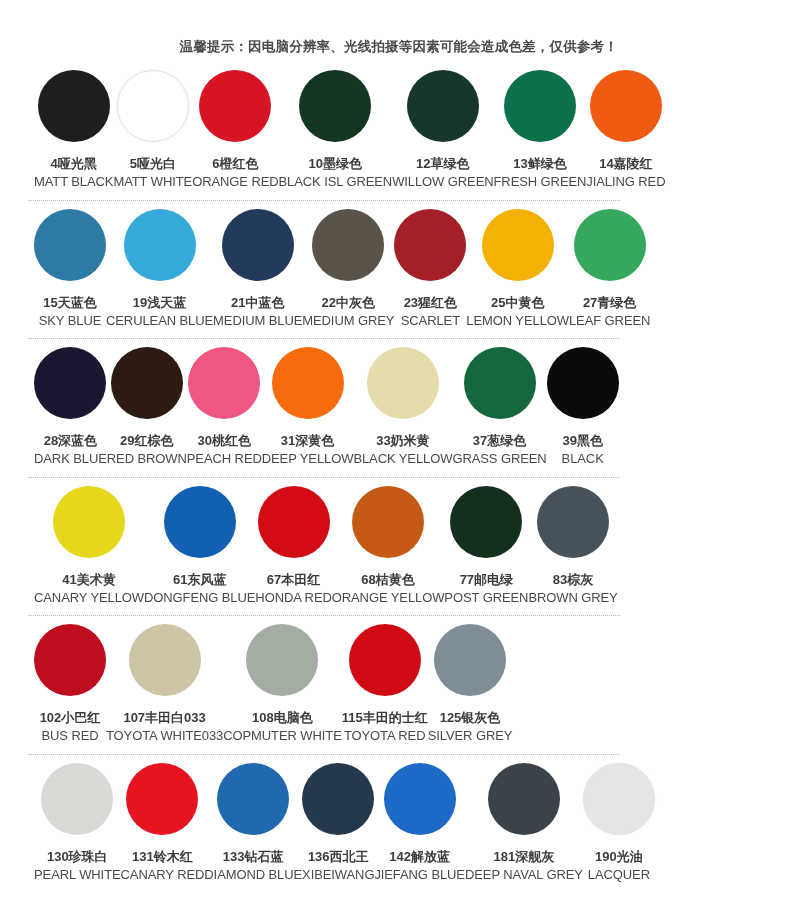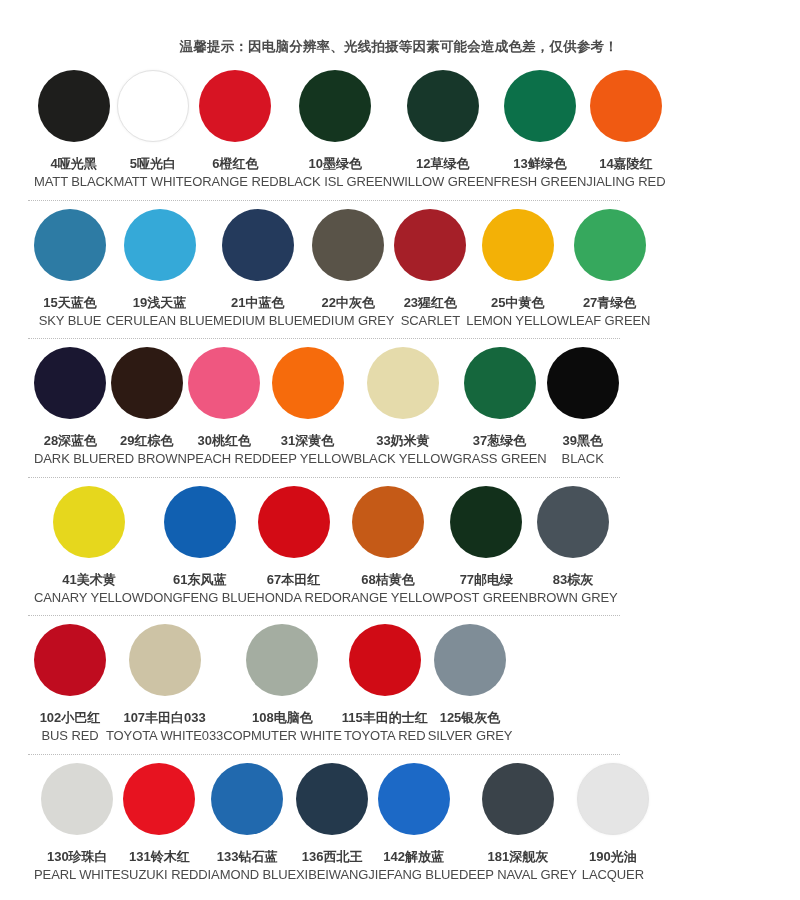--- a/index.html
+++ b/index.html
@@ -291,21 +291,21 @@
       <div class="row">
         <div class="row-grid">
           <div class="cell">
             <div class="swatch" style="background: rgb(217, 217, 213);"></div>
             <div class="label-cn">130珍珠白</div>
             <div class="label-en">PEARL WHITE</div>
           </div>
           <div class="cell">
             <div class="swatch" style="background: rgb(231, 19, 32);"></div>
             <div class="label-cn">131铃木红</div>
-            <div class="label-en">SUZUKI RED</div>
+            <div class="label-en">CANARY RED</div>
           </div>
           <div class="cell">
             <div class="swatch" style="background: rgb(33, 105, 174);"></div>
             <div class="label-cn">133钻石蓝</div>
             <div class="label-en">DIAMOND BLUE</div>
           </div>
           <div class="cell">
             <div class="swatch" style="background: rgb(36, 57, 76);"></div>
             <div class="label-cn">136西北王</div>
             <div class="label-en">XIBEIWANG</div>

